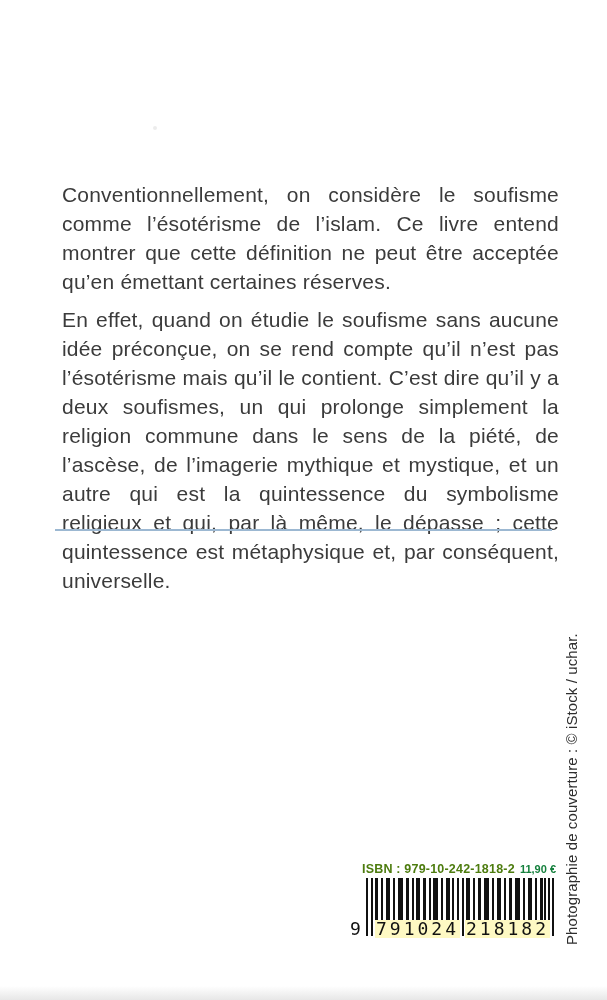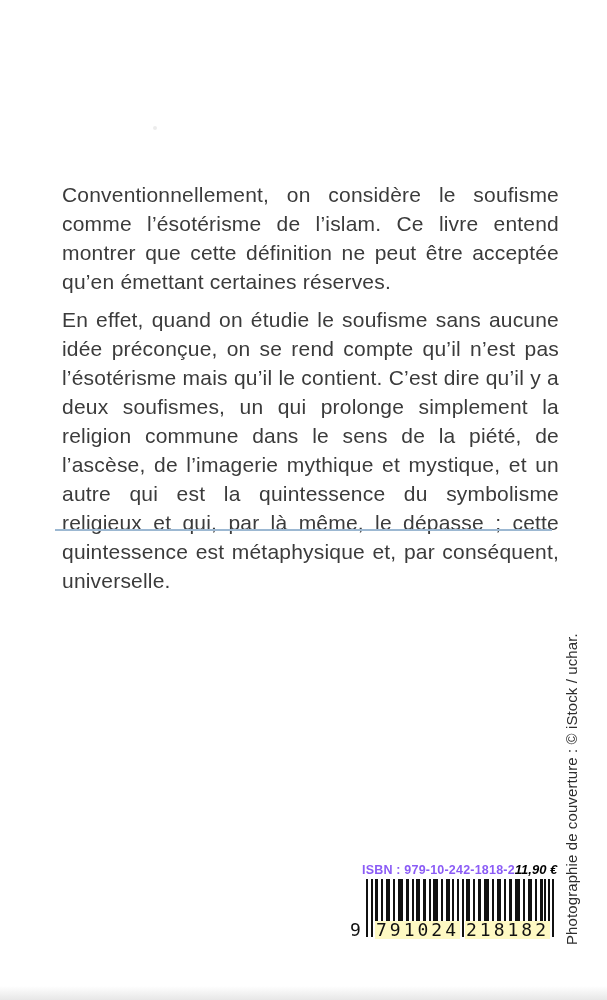--- a/index.html
+++ b/index.html
@@ -62,30 +62,29 @@
   .isbn-row {
     display: flex;
     justify-content: space-between;
     align-items: baseline;
     padding-left: 12px;
     margin-bottom: 2px;
   }
   .isbn-label {
     font-size: 12.5px;
     font-weight: bold;
-    color: #8b5cf6;
+    color: #4d7c0f;
     letter-spacing: 0.2px;
     white-space: nowrap;
   }
   .price {
-    font-size: 13px;
+    font-size: 11px;
     font-weight: bold;
-    color: #000000;
-    white-space: nowrap;
-    font-style: italic;
+    color: #15803d;
+    white-space: nowrap;
   }
   .bars-wrap {
     position: relative;
     margin-left: 16px;
     width: 188px;
     height: 58px;
   }
   .bars-wrap svg { display: block; }
   .bc-digit {
     position: absolute;

